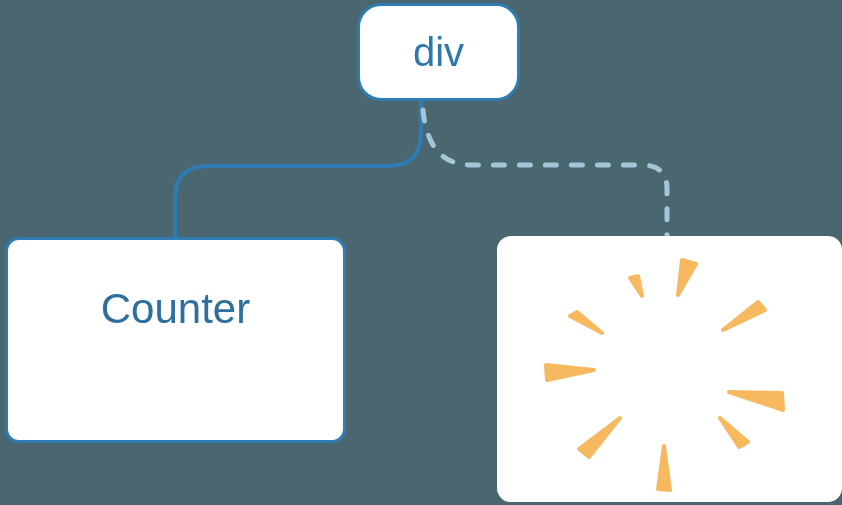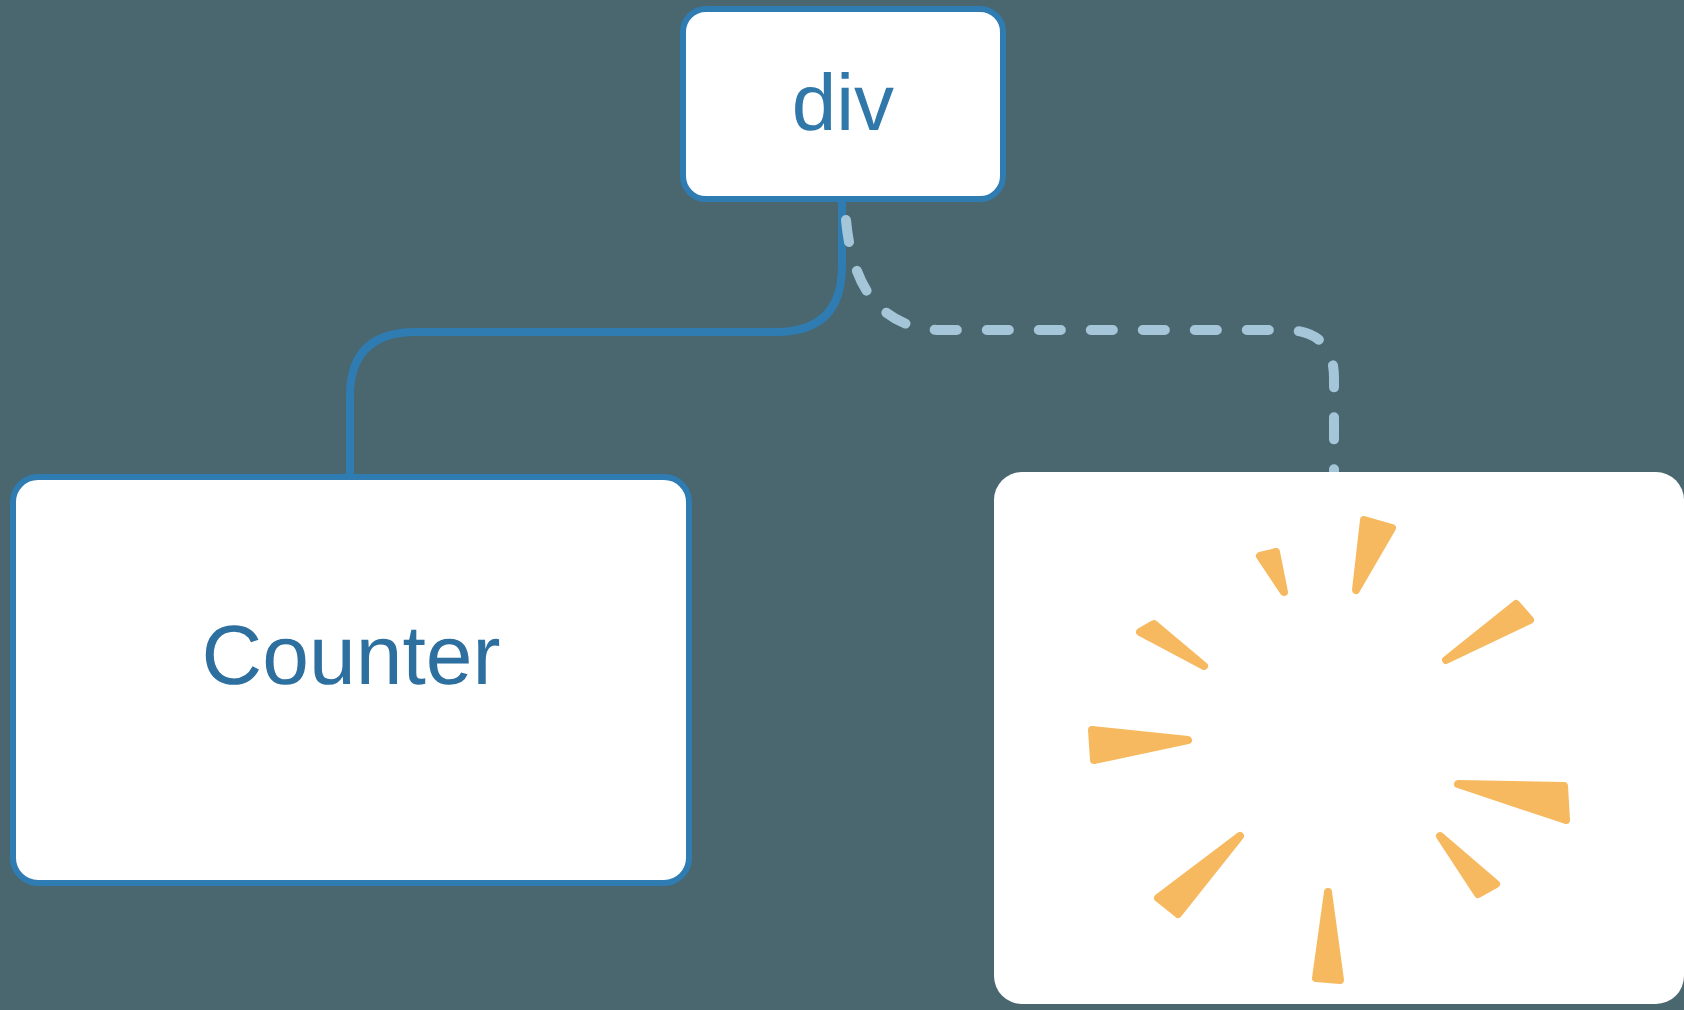--- a/index.html
+++ b/index.html
@@ -33,37 +33,37 @@
     stroke-width: 5;
     stroke-linecap: round;
     stroke-dasharray: 11 15;
   }
   .node {
     position: absolute;
     background: var(--card-bg, #ffffff);
     border-radius: 14px;
   }
   .node-root {
-    left: 340px; top: 3px;
+    left: 357px; top: 3px;
     width: 163px; height: 98px;
     border: 3px solid var(--card-border, #2f7cb3);
-    border-radius: 13px;
+    border-radius: 24px;
     display: flex; align-items: center; justify-content: center;
   }
   .root-label {
     font-size: 40px;
     color: var(--root-label, #2f78a9);
     line-height: 1;
   }
   .node-counter {
     left: 5px; top: 237px;
     width: 341px; height: 206px;
     border: 3px solid var(--card-border, #2f7cb3);
     display: flex; flex-direction: column; align-items: center;
-    padding-top: 67px; gap: 27px;
+    padding-top: 48px; gap: 27px;
   }
   .counter-title {
     font-size: 42px;
     line-height: 1;
     color: var(--counter-title, #2d6f9e);
   }
   .state-pill {
     width: 263px; height: 106px;
     border: 2px solid var(--pill-accent, #5c62d6);
     border-radius: 53px;

